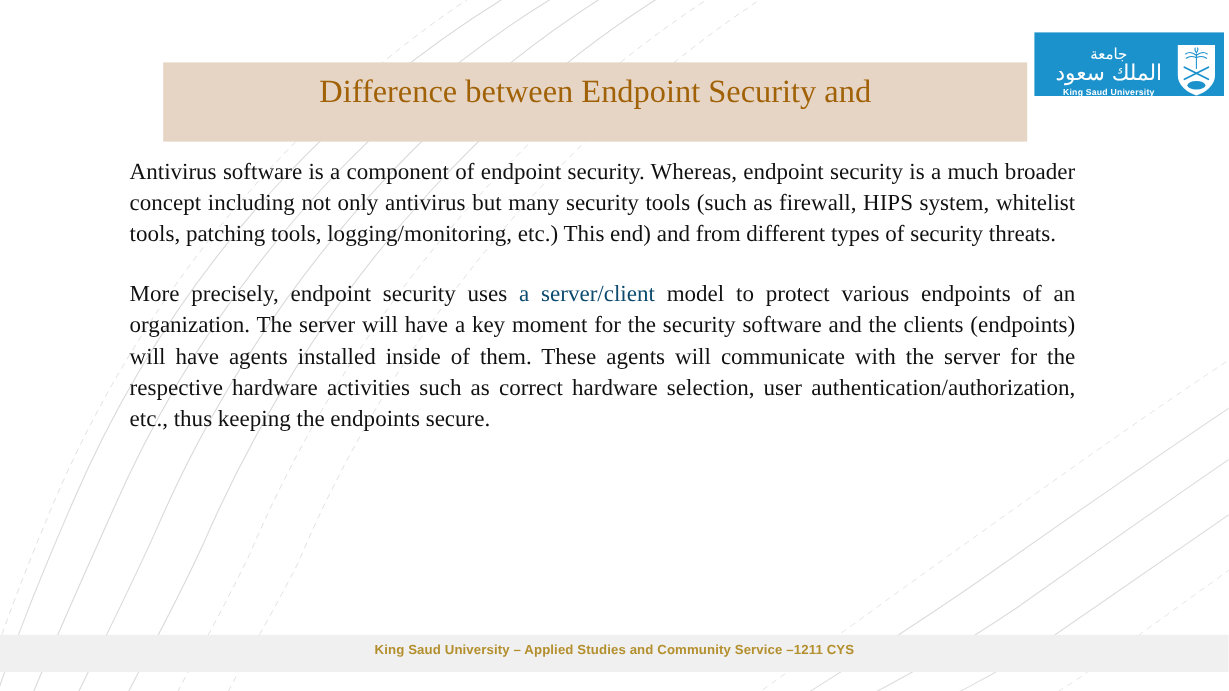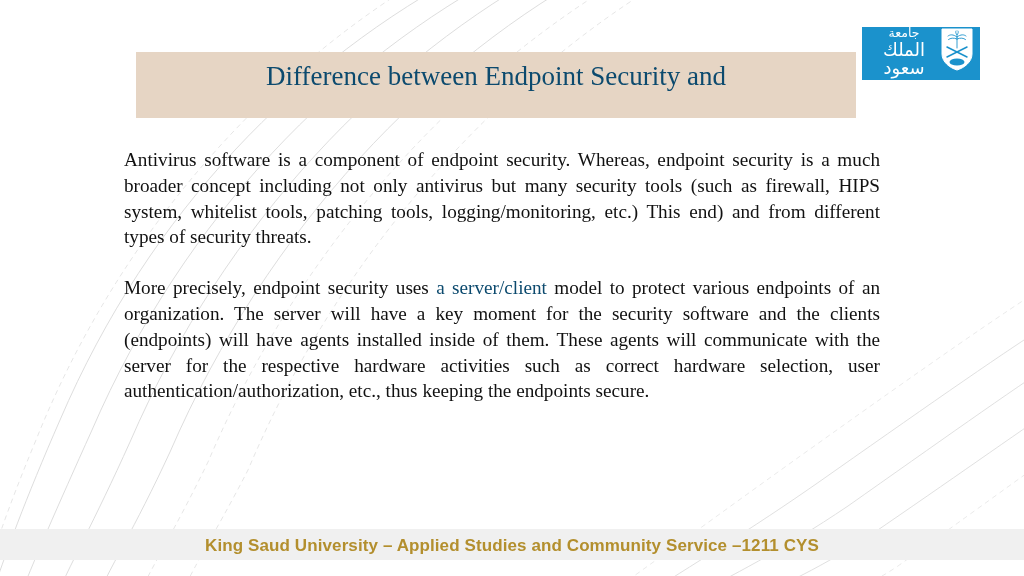--- a/index.html
+++ b/index.html
@@ -38,21 +38,21 @@
     background: #f0f0f0;
     z-index: 1;
   }
   #footer-text {
     position: absolute;
     left: 0;
     top: 536px;
     width: 1024px;
     text-align: center;
     font-family: "Liberation Sans", "DejaVu Sans", sans-serif;
-    font-size: 17px;
+    font-size: 11px;
     font-weight: bold;
     letter-spacing: 0.1px;
     color: #b38f2e;
     z-index: 3;
   }
 
   
   #title-band {
     position: absolute;
     left: 136px;
@@ -68,35 +68,35 @@
     top: 52px;
     width: 692px;
     height: 48px;
     display: flex;
     align-items: center;
     justify-content: center;
     text-align: center;
     font-family: "Liberation Serif", "DejaVu Serif", serif;
     font-size: 27px;
     line-height: 1.28;
-    color: #0c4a6e;
+    color: #a16207;
     z-index: 3;
   }
 
   
   #logo {
     position: absolute;
     left: 862px;
     top: 27px;
-    width: 118px;
+    width: 158px;
     height: 53px;
     background: #1b92cc;
     z-index: 3;
     display: flex;
-    align-items: flex-start;
+    align-items: flex-end;
   }
   #logo-wordmark {
     flex: 1 1 auto;
     padding-left: 6px;
     text-align: center;
     line-height: 1;
   }
   .logo-ar {
     display: block;
     color: #ffffff;
@@ -126,21 +126,21 @@
 
   
   #body-copy {
     position: absolute;
     left: 108px;
     top: 131px;
     width: 788px;
     z-index: 2;
   }
   .para {
-    margin: 16px;
+    margin: 0;
     text-align: justify;
     text-justify: inter-word;
     font-family: "Liberation Serif", "DejaVu Serif", serif;
     font-size: 19.2px;
     line-height: 25.8px;
     color: #111111;
   }
   .para + .para { margin-top: 25px; }
   .accent-red { color: #0c4a6e; }
 </style>

